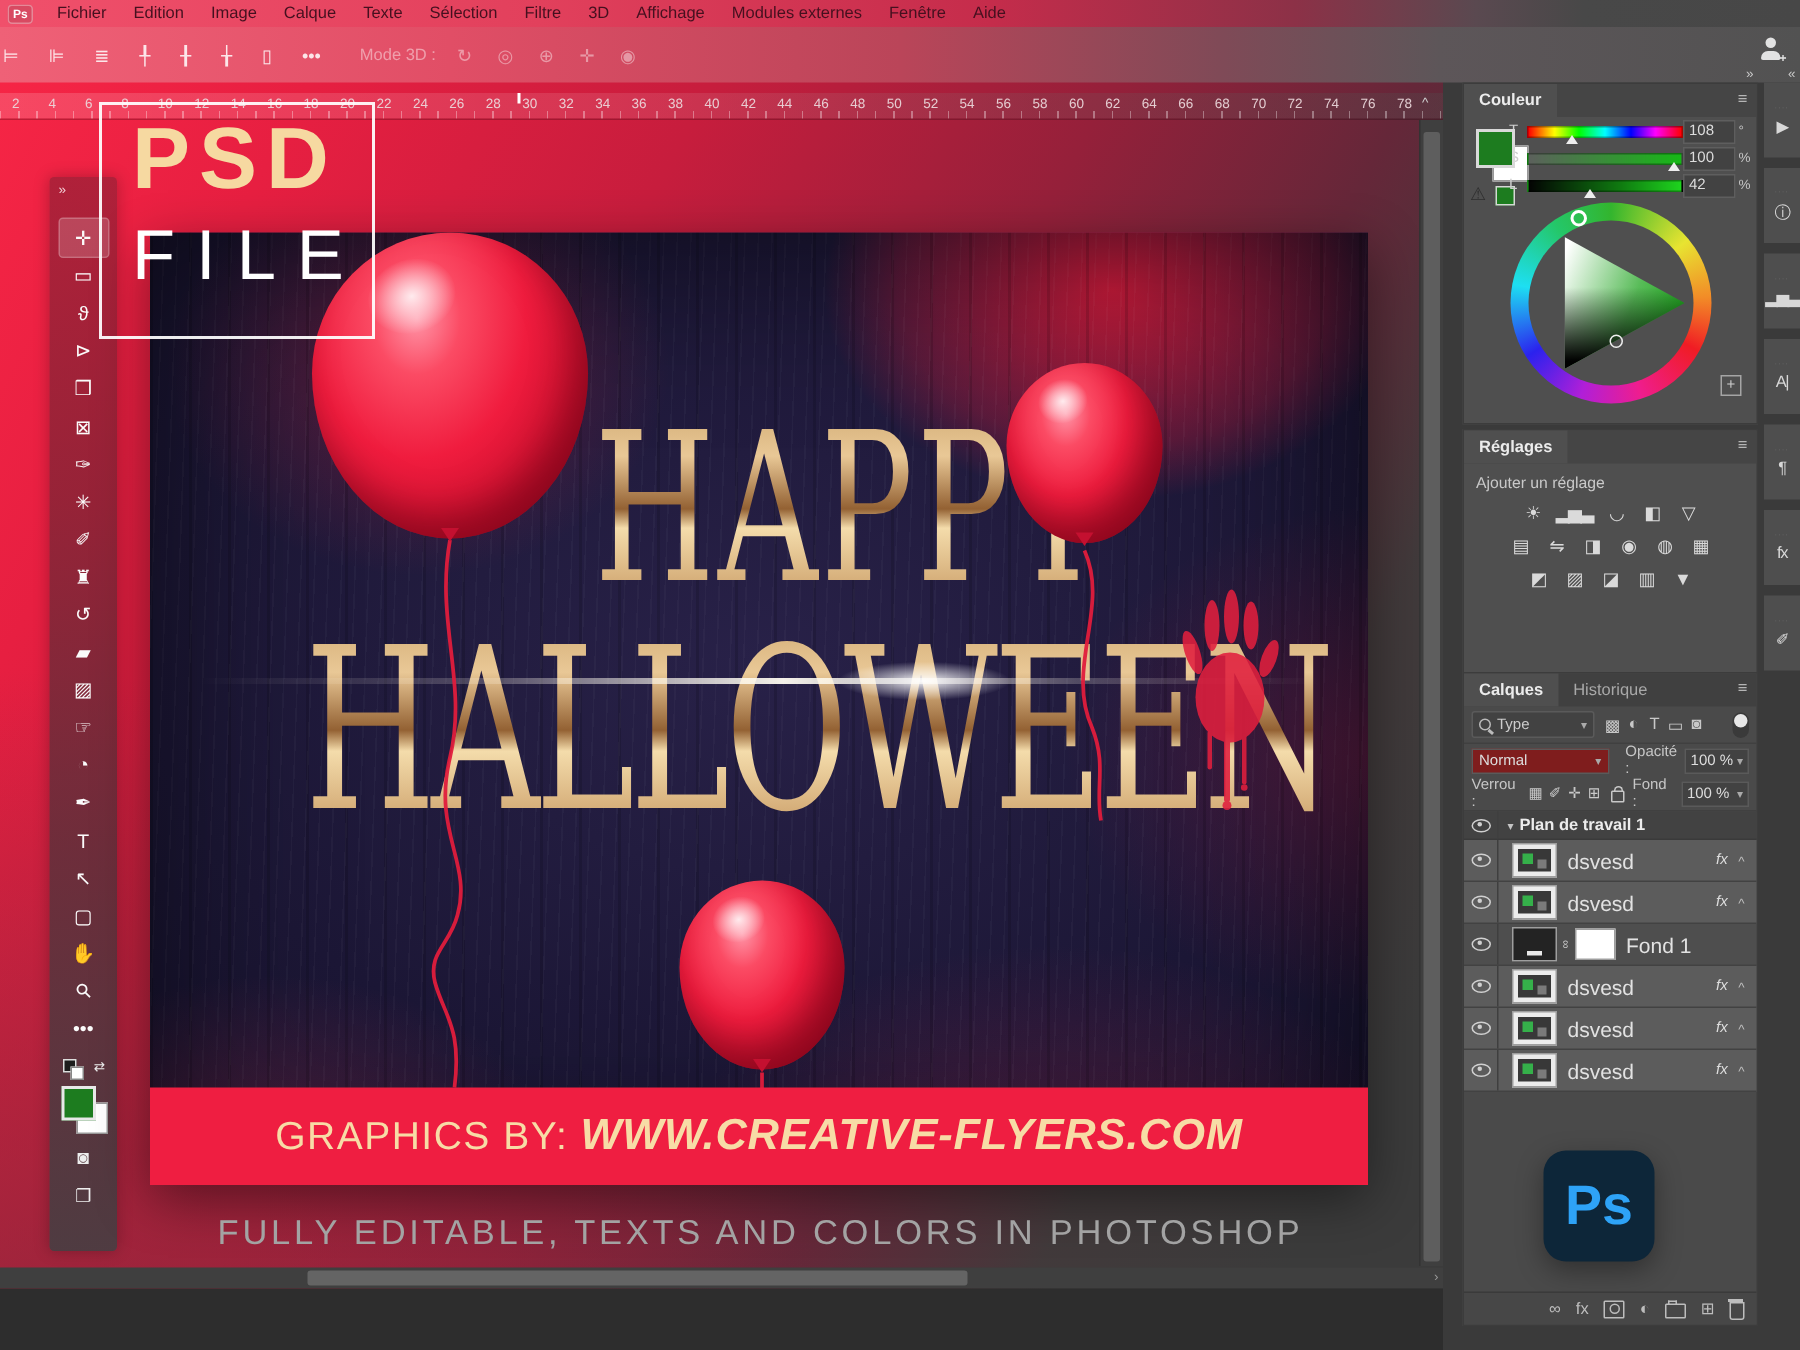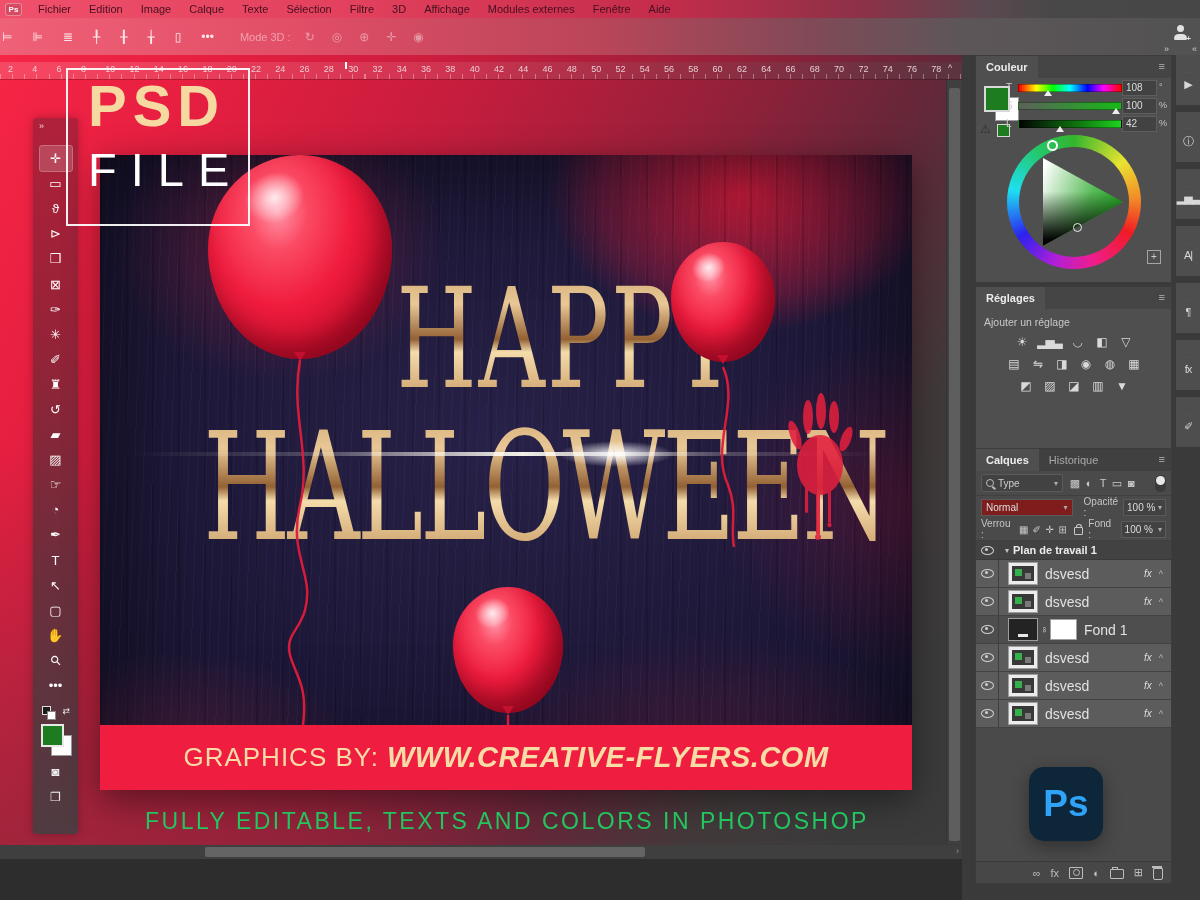--- a/index.html
+++ b/index.html
@@ -101,21 +101,21 @@
   .banner{position:absolute;left:0;right:0;bottom:0;height:65px;background:#ef1e41;
     display:flex;align-items:center;justify-content:center;white-space:nowrap;}
   .banner .pre{color:#f7dca6;font-size:26px;letter-spacing:1px;}
   .banner .url{color:#f7dca6;font-size:29px;font-weight:bold;font-style:italic;letter-spacing:.5px;margin-left:8px;}
   
   .psd-box{position:absolute;left:66px;top:68px;width:180px;height:154px;border:2px solid rgba(255,255,255,.93);z-index:5;}
   .psd-l1{position:absolute;left:88px;top:72px;z-index:6;font-size:58px;font-weight:bold;letter-spacing:6px;color:#f6d9a1;}
   .psd-l2{position:absolute;left:88px;top:142px;z-index:6;font-size:47px;letter-spacing:14px;color:#fff;}
   
   .footnote{position:absolute;left:52px;top:808px;width:910px;text-align:center;
-    font-size:23px;letter-spacing:2.5px;color:#22c55e;}
+    font-size:23px;letter-spacing:2.5px;color:#a3a3a3;}
   
   .vscroll{position:absolute;left:946px;top:80px;width:15px;height:764px;background:#3f3f3f;border-left:1px solid #333;}
   .vthumb{position:absolute;left:2px;right:2px;top:8px;bottom:3px;background:#5e5e5e;border-radius:2px;}
   .hscroll{position:absolute;left:0;top:845px;width:962px;height:14px;background:#3f3f3f;}
   .hthumb{position:absolute;left:205px;width:440px;top:2px;bottom:2px;background:#646464;border-radius:2px;}
   .harr{position:absolute;right:3px;top:1px;color:#999;font-size:9px;}
   .bottomfill{position:absolute;left:0;top:859px;width:962px;height:41px;background:#2d2d2d;}
   
   .panel{position:absolute;left:975px;width:197px;background:#4f4f4f;border:1px solid #3c3c3c;box-sizing:border-box;}
   .phead{height:22px;background:#454545;display:flex;align-items:center;position:relative;}

